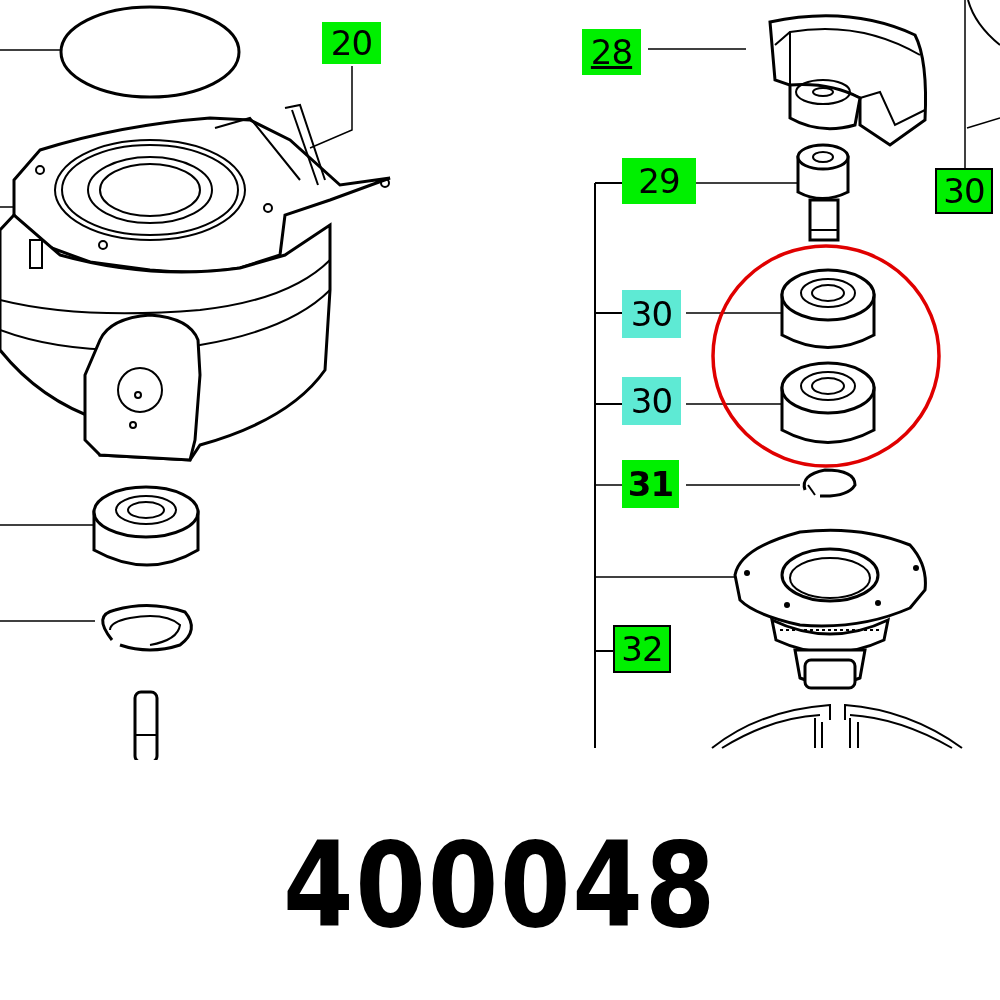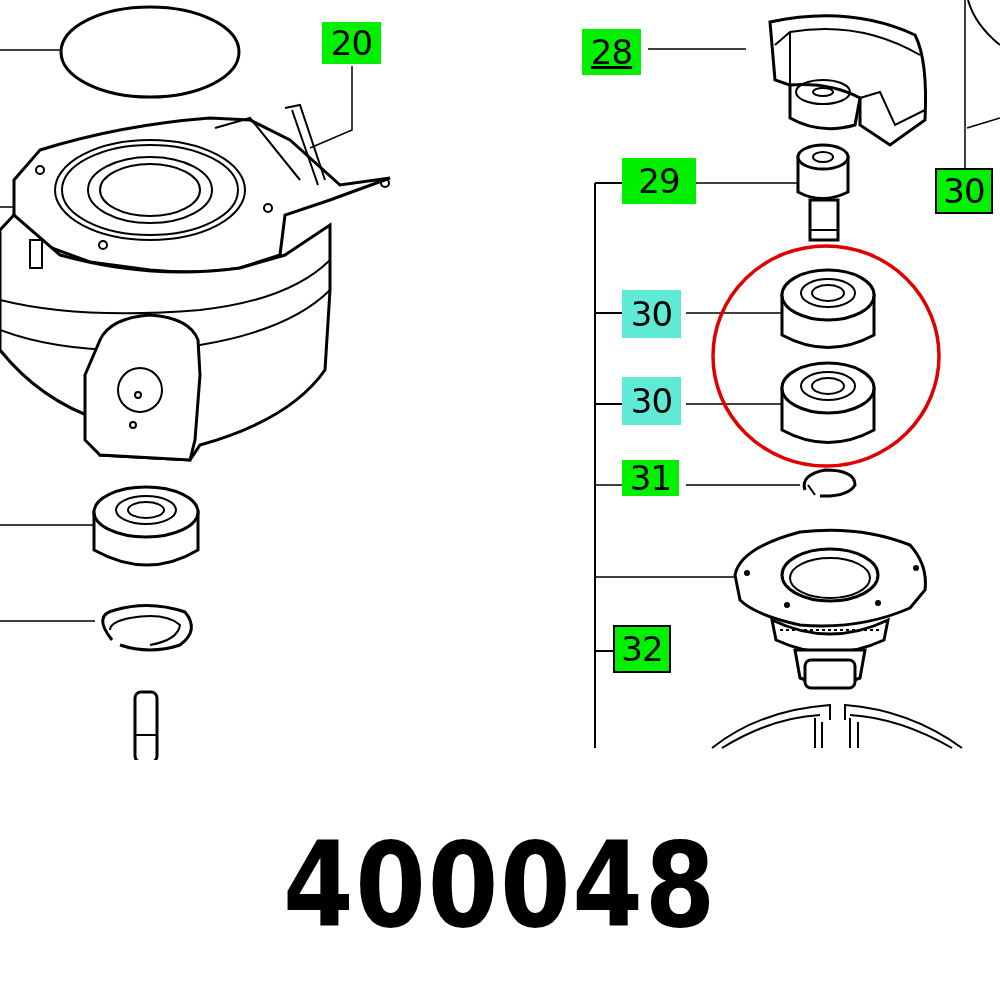--- a/index.html
+++ b/index.html
@@ -165,17 +165,17 @@
     <path class="ln" d="M952,748 Q900,718 850,715"></path>
     <path class="ln" d="M815,718 L815,748 M822,722 L822,748 M850,718 L850,748 M858,722 L858,748"></path>
   </g>
 </svg>
 
 <div class="callout green" style="left:322px;top:22px;width:59px;height:42px;">20</div>
 <div class="callout green" style="left:582px;top:29px;width:59px;height:46px;text-decoration:underline;">28</div>
 <div class="callout green" style="left:622px;top:158px;width:74px;height:46px;">29</div>
 <div class="callout red" style="left:622px;top:290px;width:59px;height:48px;">30</div>
 <div class="callout red" style="left:622px;top:377px;width:59px;height:48px;">30</div>
-<div class="callout green" style="left:622px;top:460px;width:57px;height:36px;">31</div>
+<div class="callout green" style="left:622px;top:460px;width:57px;height:48px;font-weight:bold;">31</div>
 <div class="callout green boxed" style="left:613px;top:625px;width:58px;height:48px;">32</div>
 <div class="callout green boxed" style="left:935px;top:168px;width:58px;height:46px;">30</div>
 
 <div id="part-number">400048</div>
 
 </body></html>

